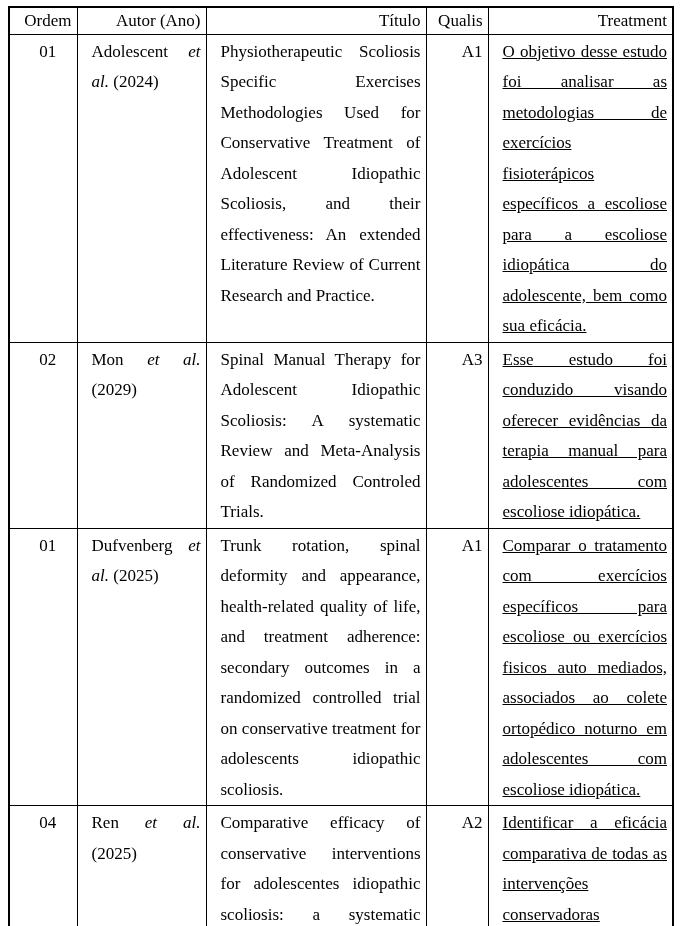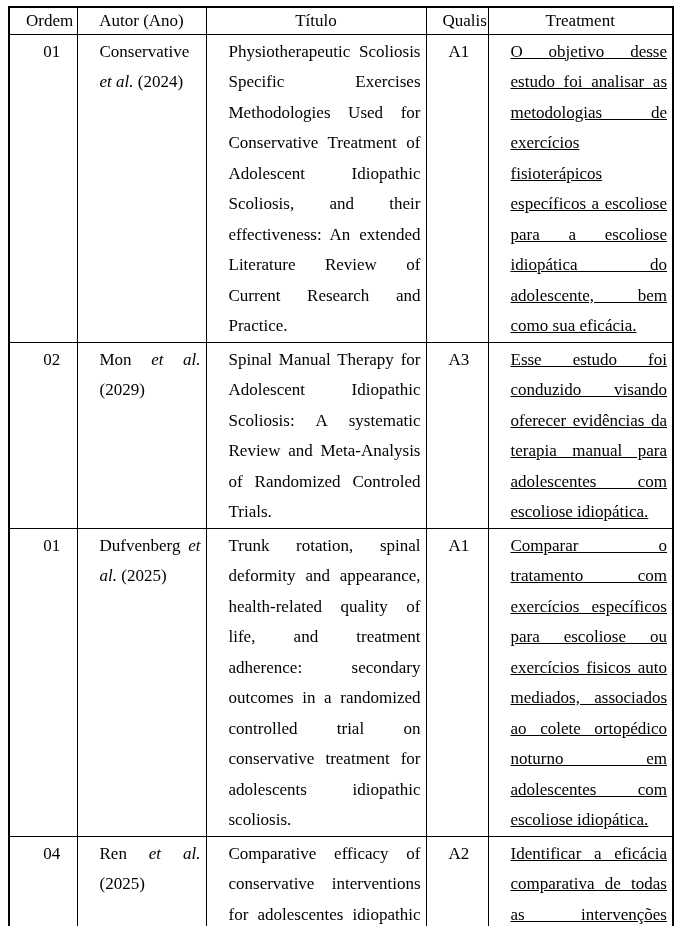--- a/index.html
+++ b/index.html
@@ -26,34 +26,34 @@
   table.review-table th,
   table.review-table td {
     border: 1px solid #000000;
     vertical-align: top;
     font-size: 17px;
     font-weight: normal;
     overflow: hidden;
   }
   tr.header-row { height: 27px; }
   tr.header-row th {
-    text-align: center;
+    text-align: right;
     vertical-align: middle;
     line-height: 25px;
-    padding: 0 16px;
+    padding: 0 5px;
   }
   td {
-    padding: 2px 5px 0 22px;
+    padding: 2px 5px 0 14px;
     line-height: 30.5px;
     margin-top: 40px;
   }
   td.cell-ordem  { text-align: center; }
   td.cell-author { text-align: justify; }
   td.cell-titulo { text-align: justify; }
-  td.cell-qualis { text-align: left; }
+  td.cell-qualis { text-align: right; }
   td.cell-objetivo { text-align: justify; text-decoration: underline; }
   .italic { font-style: italic; }
   tr.row-1 { height: 275px; }
   tr.row-2 { height: 182px; }
   tr.row-3 { height: 277px; }
   tr.row-4 { height: 153px; }
 </style>
 </head>
 <body>
 
@@ -71,21 +71,21 @@
         <th>Ordem</th>
         <th>Autor (Ano)</th>
         <th>Título</th>
         <th>Qualis</th>
         <th>Treatment</th>
       </tr>
     </thead>
     <tbody>
       <tr class="row-1">
         <td class="cell-ordem">01</td>
-        <td class="cell-author"><span>Conservative</span> <span class="italic">et al.</span> <span>(2024)</span></td>
+        <td class="cell-author"><span>Adolescent</span> <span class="italic">et al.</span> <span>(2024)</span></td>
         <td class="cell-titulo">Physiotherapeutic Scoliosis Specific Exercises Methodologies Used for Conservative Treatment of Adolescent Idiopathic Scoliosis, and their effectiveness: An extended Literature Review of Current Research and Practice.</td>
         <td class="cell-qualis">A1</td>
         <td class="cell-objetivo">O objetivo desse estudo foi analisar as metodologias de exercícios fisioterápicos específicos a escoliose para a escoliose idiopática do adolescente, bem como sua eficácia.</td>
       </tr>
       <tr class="row-2">
         <td class="cell-ordem">02</td>
         <td class="cell-author"><span>Mon</span> <span class="italic">et al.</span> <span>(2029)</span></td>
         <td class="cell-titulo">Spinal Manual Therapy for Adolescent Idiopathic Scoliosis: A systematic Review and Meta-Analysis of Randomized Controled Trials.</td>
         <td class="cell-qualis">A3</td>
         <td class="cell-objetivo">Esse estudo foi conduzido visando oferecer evidências da terapia manual para adolescentes com escoliose idiopática.</td>

